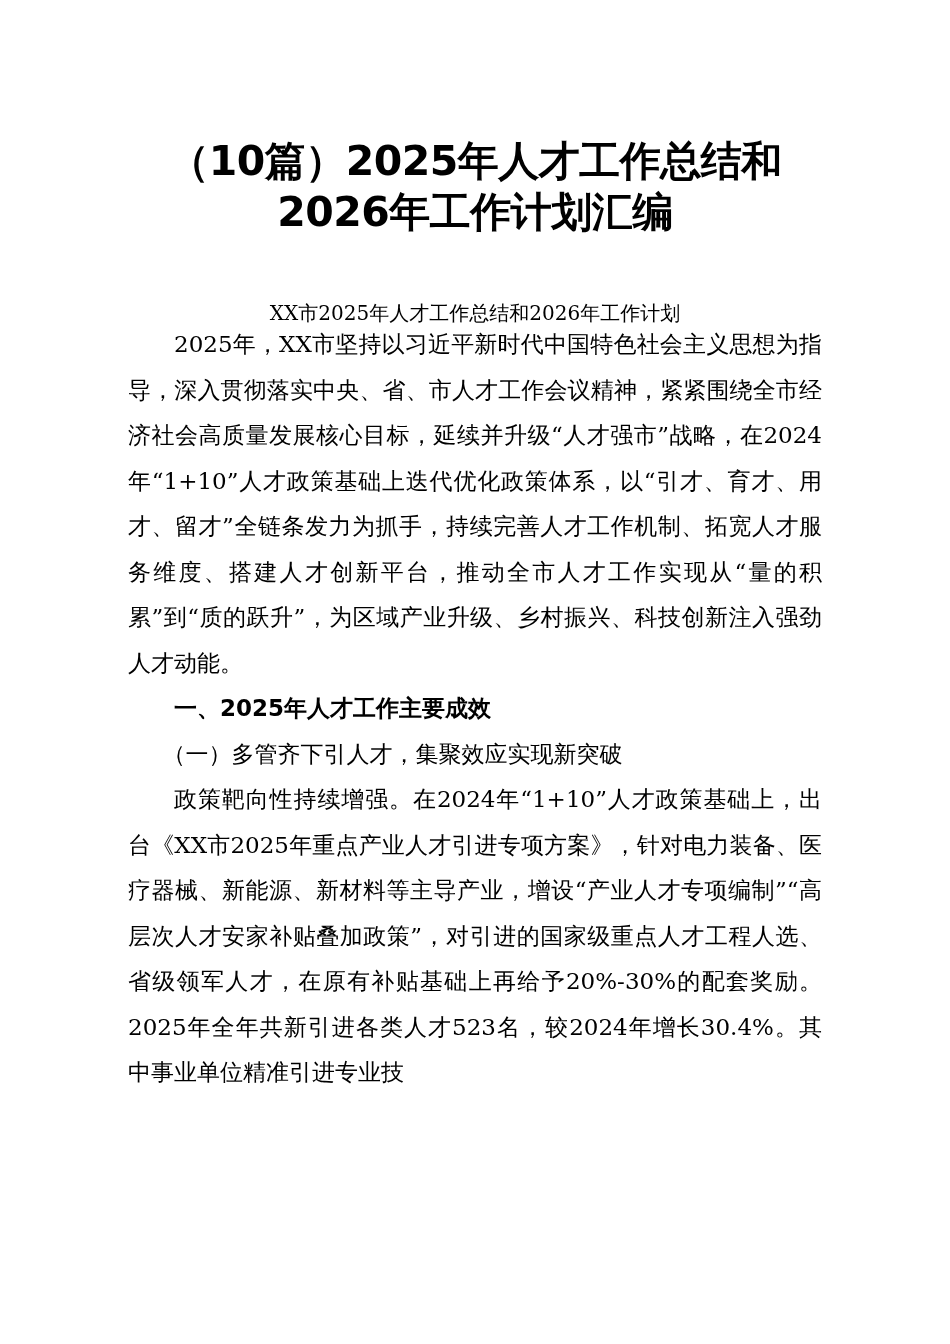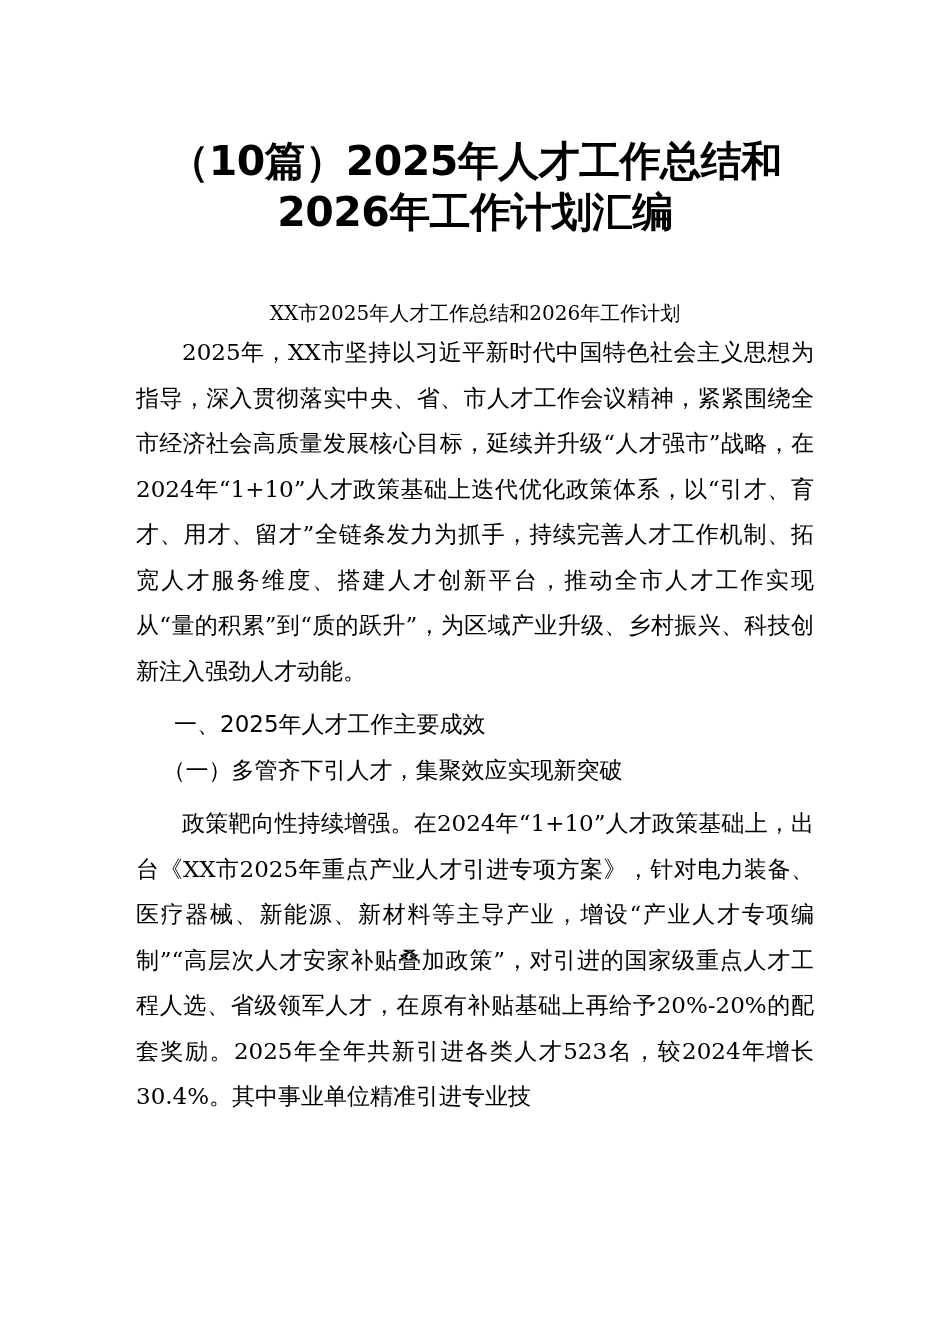--- a/index.html
+++ b/index.html
@@ -46,42 +46,42 @@
     .body-block {
       position: absolute;
       left: 0;
       width: 694px;
       font-size: 23px;
       line-height: 45.5px;
       text-align: justify;
       text-align-last: left;
     }
     .para {
-      margin: 8px;
+      margin: 0;
       text-indent: 2em;
     }
     .h1 {
       margin: 0;
       text-indent: 2em;
       font-family: "DejaVu Sans", "Liberation Sans", sans-serif;
-      font-weight: normal;
+      font-weight: bold;
     }
     .h2 {
       margin: 0;
       text-indent: 1.5em;
       font-weight: normal;
     }
   </style>
 </head>
 <body>
 
 <div class="page">
   <div class="title">（10篇）2025年人才工作总结和2026年工作计划汇编</div>
 
   <div class="subtitle">XX市2025年人才工作总结和2026年工作计划</div>
 
   <div class="body-block" style="top: 322px;">
     <p class="para">2025年，XX市坚持以习近平新时代中国特色社会主义思想为指导，深入贯彻落实中央、省、市人才工作会议精神，紧紧围绕全市经济社会高质量发展核心目标，延续并升级“人才强市”战略，在2024年“1+10”人才政策基础上迭代优化政策体系，以“引才、育才、用才、留才”全链条发力为抓手，持续完善人才工作机制、拓宽人才服务维度、搭建人才创新平台，推动全市人才工作实现从“量的积累”到“质的跃升”，为区域产业升级、乡村振兴、科技创新注入强劲人才动能。</p>
     <p class="h1">一、2025年人才工作主要成效</p>
     <p class="h2">（一）多管齐下引人才，集聚效应实现新突破</p>
-    <p class="para">政策靶向性持续增强。在2024年“1+10”人才政策基础上，出台《XX市2025年重点产业人才引进专项方案》，针对电力装备、医疗器械、新能源、新材料等主导产业，增设“产业人才专项编制”“高层次人才安家补贴叠加政策”，对引进的国家级重点人才工程人选、省级领军人才，在原有补贴基础上再给予20%-20%的配套奖励。2025年全年共新引进各类人才523名，较2024年增长30.4%。其中事业单位精准引进专业技</p>
+    <p class="para">政策靶向性持续增强。在2024年“1+10”人才政策基础上，出台《XX市2025年重点产业人才引进专项方案》，针对电力装备、医疗器械、新能源、新材料等主导产业，增设“产业人才专项编制”“高层次人才安家补贴叠加政策”，对引进的国家级重点人才工程人选、省级领军人才，在原有补贴基础上再给予20%-30%的配套奖励。2025年全年共新引进各类人才523名，较2024年增长30.4%。其中事业单位精准引进专业技</p>
   </div>
 </div>
 
 </body></html>

